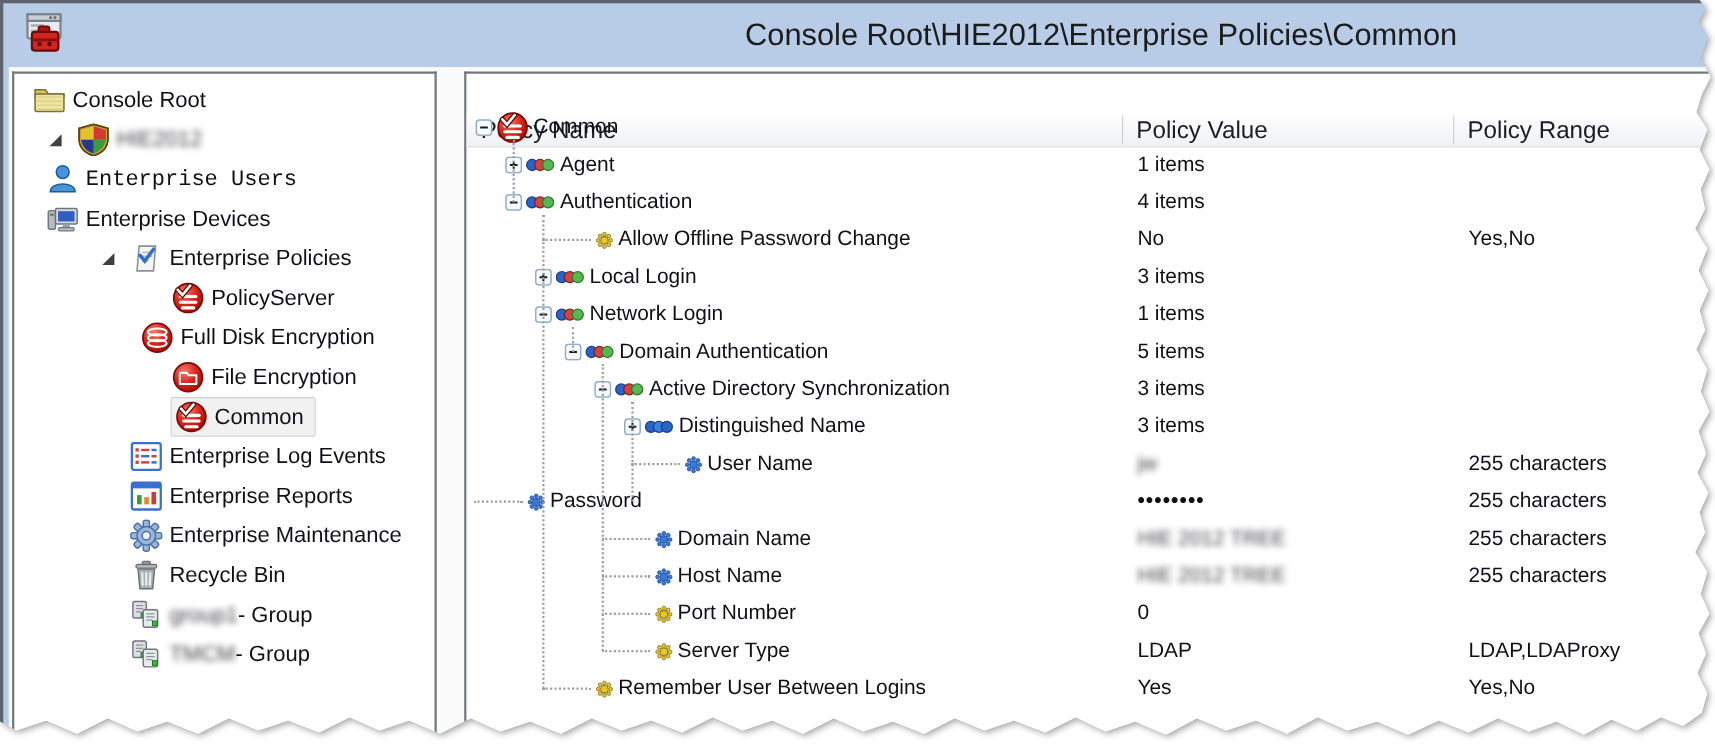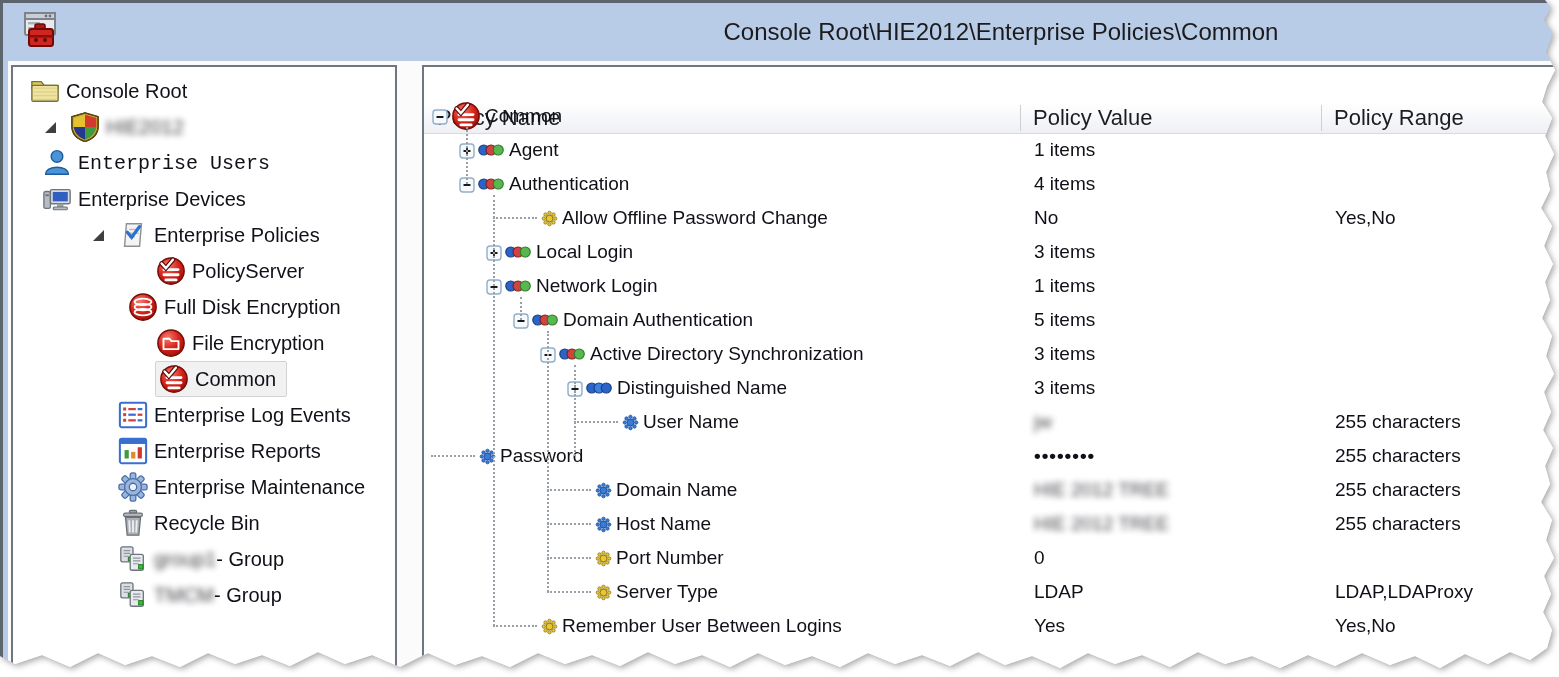--- a/index.html
+++ b/index.html
@@ -9,21 +9,21 @@
   .window{
     position:absolute;inset:0;
     background:var(--titlebar,#b8cce8);
     border-top:3px solid var(--outer-border,#5d646e);
     border-left:3px solid var(--outer-border,#5d646e);
     clip-path:polygon(0px 0px,1545px 0px,1551px 8px,1544px 20px,1553px 34px,1546px 52px,1555px 70px,1547px 86px,1542px 102px,1552px 118px,1545px 136px,1554px 154px,1546px 172px,1550px 190px,1541px 208px,1552px 226px,1544px 246px,1553px 264px,1545px 282px,1550px 300px,1542px 318px,1552px 336px,1546px 356px,1554px 374px,1544px 392px,1551px 412px,1543px 430px,1553px 448px,1545px 466px,1550px 484px,1541px 502px,1552px 520px,1546px 540px,1554px 558px,1544px 576px,1551px 594px,1543px 612px,1552px 630px,1547px 648px,1530px 660px,1510px 652px,1488px 664px,1465px 654px,1440px 668px,1415px 656px,1390px 665px,1362px 653px,1335px 666px,1308px 655px,1280px 668px,1252px 656px,1225px 664px,1198px 652px,1170px 667px,1142px 655px,1115px 664px,1088px 653px,1060px 668px,1032px 656px,1005px 665px,978px 652px,950px 666px,922px 655px,895px 664px,868px 653px,840px 667px,812px 656px,785px 665px,758px 653px,730px 667px,702px 655px,675px 664px,648px 652px,620px 666px,592px 655px,565px 664px,538px 653px,510px 667px,482px 656px,455px 665px,428px 653px,400px 667px,372px 655px,345px 664px,318px 652px,290px 666px,262px 655px,235px 664px,208px 653px,180px 667px,152px 656px,125px 665px,98px 653px,70px 667px,42px 655px,15px 664px,0px 656px);
   }
   
   .titlebar{position:absolute;top:0;left:0;right:0;height:58px;}
   .title-text{position:absolute;top:0;left:0;right:0;height:58px;line-height:58px;
-    text-align:center;padding-left:440px;font-size:24px;color:#1b1b1b;white-space:nowrap;}
+    text-align:center;padding-left:440px;font-size:28px;color:#1b1b1b;white-space:nowrap;}
   .mmc-icon{position:absolute;left:14px;top:5px;width:46px;height:46px;}
   
   .content{position:absolute;top:58px;left:5px;right:0;bottom:0;background:#fbfbfc;}
   .panel{background:#fff;border:2px solid var(--panel-border,#70767e);}
   .left-panel{position:absolute;left:3px;top:4px;width:386px;bottom:0;border-bottom:none;overflow:hidden;}
   .right-panel{position:absolute;left:414px;top:4px;right:0;bottom:0;border-right:none;border-bottom:none;overflow:hidden;}
   
   .ltree{position:relative;padding-top:6px;}
   .ltree-row{position:relative;height:36px;display:flex;align-items:center;white-space:nowrap;font-size:20px;}
   .tri-slot{width:28px;display:flex;align-items:center;justify-content:flex-start;flex:none;}

